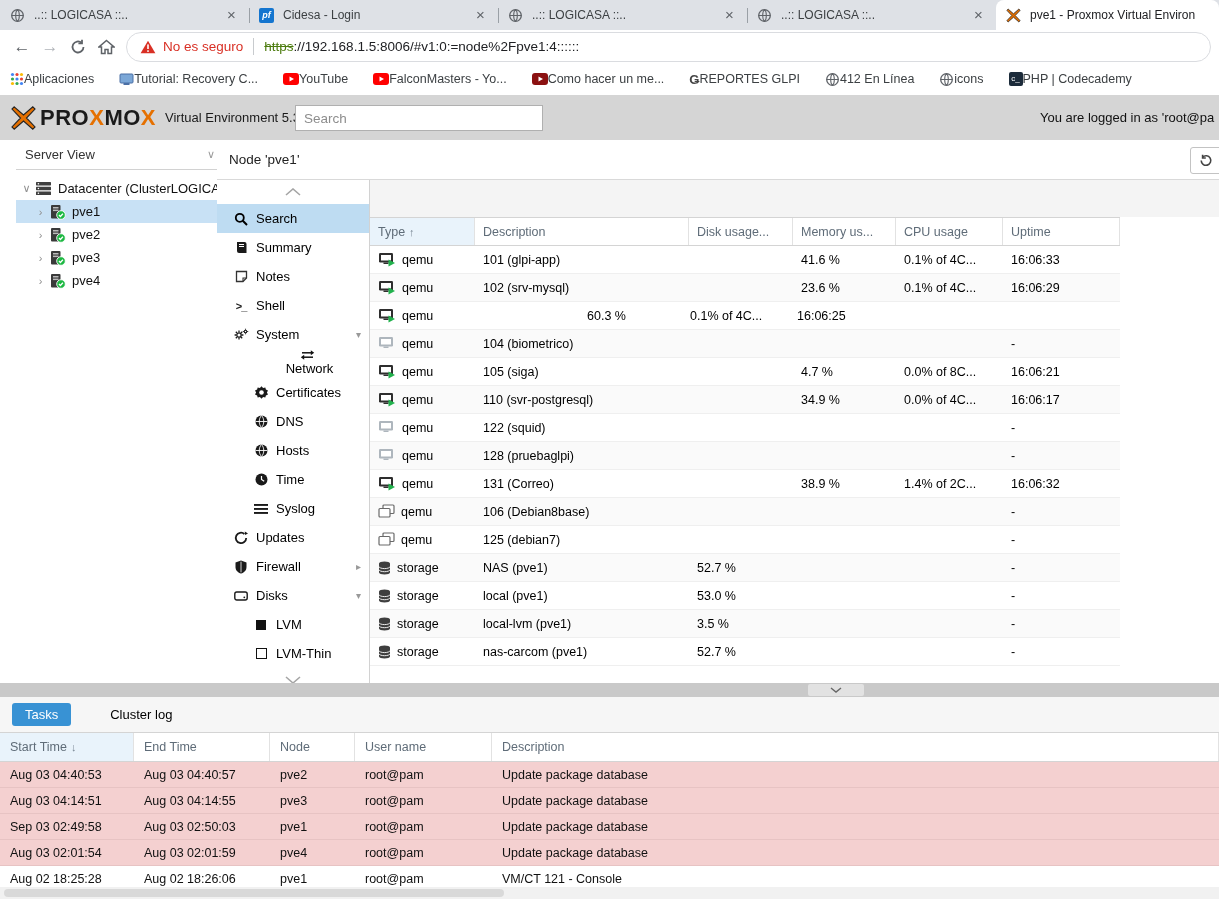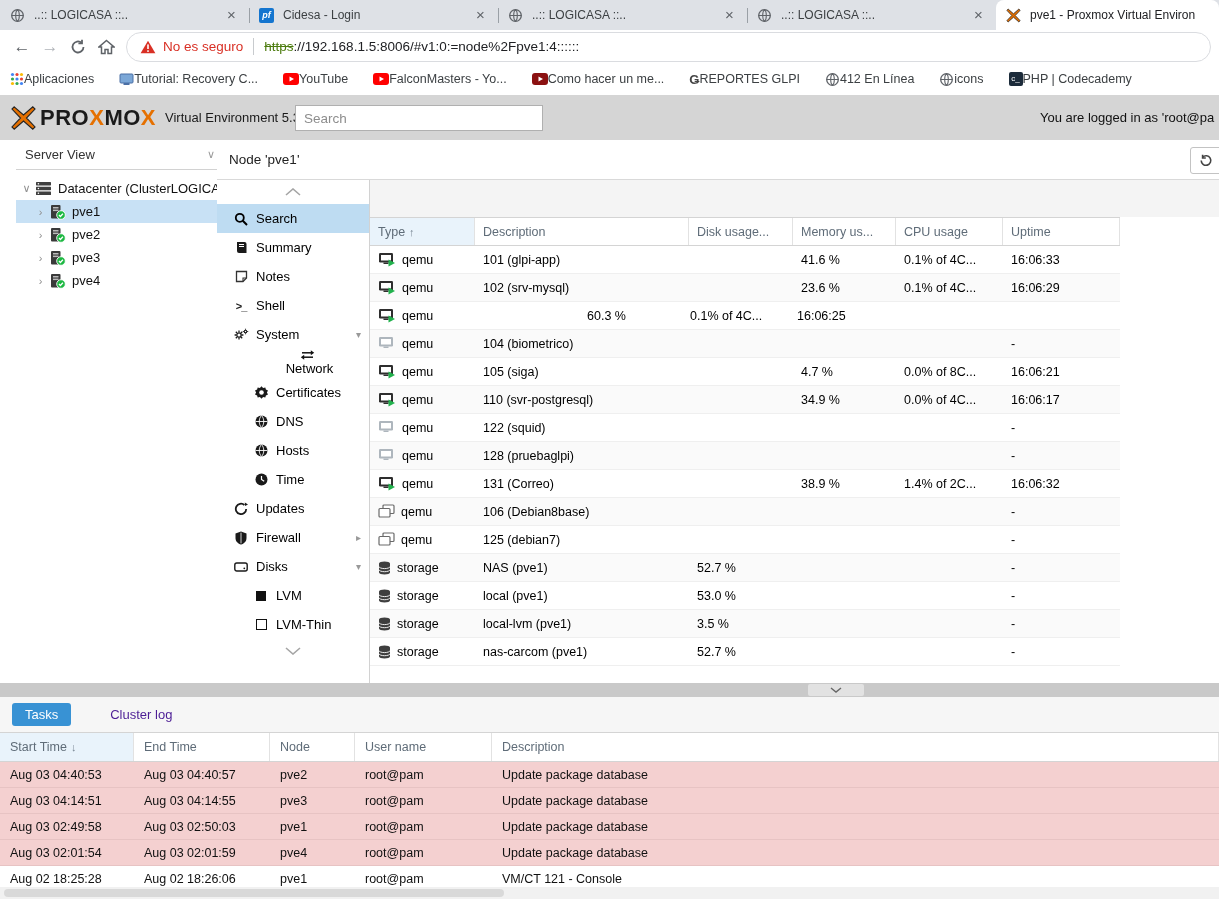--- a/index.html
+++ b/index.html
@@ -81,21 +81,21 @@
   .rt-cell{padding:0 8px;box-sizing:border-box;display:flex;align-items:center;gap:6px;height:100%;overflow:hidden;white-space:nowrap}
 
   
   #splitter{position:absolute;left:0;top:683px;width:1219px;height:14px;background:#c9c9c9;cursor:row-resize}
   .spl-handle{position:absolute;left:808px;top:1px;width:56px;height:12px;background:#e2e2e2;border-radius:2px;
               display:flex;align-items:center;justify-content:center}
 
   
   #taskspanel{position:absolute;left:0;top:697px;width:1219px;height:202px;background:#fff}
   #tk-tabs{height:35px;background:#f6f6f6;display:flex;align-items:center;padding-left:12px;gap:26px}
-  .tk-tab{font-size:13px;color:#4c1d95;padding:4px 13px;cursor:pointer;border-radius:3px}
+  .tk-tab{font-size:13px;color:#000000;padding:4px 13px;cursor:pointer;border-radius:3px}
   .tk-tab.active{background:#3892d4;color:#fff}
   #tk-head{display:flex;height:30px;border-top:1px solid #d4d4d4;border-bottom:1px solid #d4d4d4;background:#fff;
            font-size:12.5px;color:#5f6c78;box-sizing:border-box}
   .tk-hcell{height:100%;display:flex;align-items:center;padding:0 10px;box-sizing:border-box;border-right:1px solid #e2e2e2;gap:4px;cursor:pointer}
   .tk-hcell.sorted{background:#e9f3fb}
   .tk-row{display:flex;height:25px;align-items:center;font-size:12.5px;color:#111;border-bottom:1px solid #e8e8e8;cursor:pointer}
   .tk-row.error{background:#f4d0d0;border-bottom:1px solid #e7c3c3}
   .tk-row.ok{background:#fff}
   .tk-cell{padding:0 10px;box-sizing:border-box;white-space:nowrap;overflow:hidden}
   #tk-scroll{position:absolute;left:0;bottom:0;width:1219px;height:12px;background:#f1f1f1}
@@ -469,20 +469,32 @@
       </div>
       <div class="nav-item" style="padding-left: 33px;">
         <span class="nav-ic">
           <svg width="13" height="13">
             <circle cx="6.5" cy="6.5" r="6" fill="#1a1a1a"></circle>
             <path d="M6.5 3 V6.5 L9.2 8.2" stroke="#fff" stroke-width="1.2" fill="none"></path>
           </svg>
         </span>
         <span>Time</span>
       </div>
+      <div class="nav-item" style="padding-left: 33px;">
+        <span class="nav-ic">
+          <svg width="14" height="12">
+            <g fill="#1a1a1a">
+              <rect y="1" width="14" height="1.9"></rect>
+              <rect y="5" width="14" height="1.9"></rect>
+              <rect y="9" width="14" height="1.9"></rect>
+            </g>
+          </svg>
+        </span>
+        <span>Syslog</span>
+      </div>
       <div class="nav-item" style="padding-left: 13px;">
         <span class="nav-ic">
           <svg width="14" height="14" viewBox="0 0 14 14">
             <path d="M12.2 7 A5.2 5.2 0 1 1 10.4 3" fill="none" stroke="#1a1a1a" stroke-width="1.8"></path>
             <path d="M10.8 0.4 L11 4 L14 2.6 Z" fill="#1a1a1a"></path>
           </svg>
         </span>
         <span>Updates</span>
       </div>
       <div class="nav-item" style="padding-left: 13px;">
@@ -1000,21 +1012,21 @@
         <div class="tk-cell" style="flex: 1 1 0%; box-sizing: border-box;">Update package database</div>
       </div>
       <div class="tk-row error">
         <div class="tk-cell" style="width: 134px; box-sizing: border-box;">Aug 03 04:14:51</div>
         <div class="tk-cell" style="width: 136px; box-sizing: border-box;">Aug 03 04:14:55</div>
         <div class="tk-cell" style="width: 85px; box-sizing: border-box;">pve3</div>
         <div class="tk-cell" style="width: 137px; box-sizing: border-box;">root@pam</div>
         <div class="tk-cell" style="flex: 1 1 0%; box-sizing: border-box;">Update package database</div>
       </div>
       <div class="tk-row error">
-        <div class="tk-cell" style="width: 134px; box-sizing: border-box;">Aug 03 02:49:58</div>
+        <div class="tk-cell" style="width: 134px; box-sizing: border-box;">Sep 03 02:49:58</div>
         <div class="tk-cell" style="width: 136px; box-sizing: border-box;">Aug 03 02:50:03</div>
         <div class="tk-cell" style="width: 85px; box-sizing: border-box;">pve1</div>
         <div class="tk-cell" style="width: 137px; box-sizing: border-box;">root@pam</div>
         <div class="tk-cell" style="flex: 1 1 0%; box-sizing: border-box;">Update package database</div>
       </div>
       <div class="tk-row error">
         <div class="tk-cell" style="width: 134px; box-sizing: border-box;">Aug 03 02:01:54</div>
         <div class="tk-cell" style="width: 136px; box-sizing: border-box;">Aug 03 02:01:59</div>
         <div class="tk-cell" style="width: 85px; box-sizing: border-box;">pve4</div>
         <div class="tk-cell" style="width: 137px; box-sizing: border-box;">root@pam</div>

